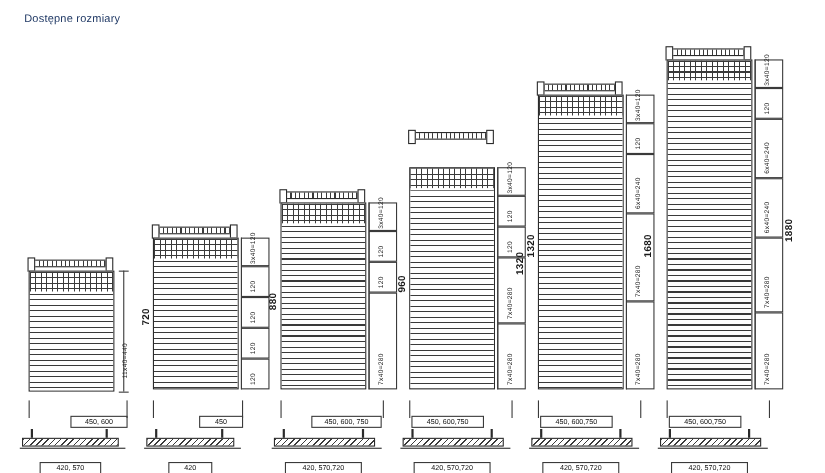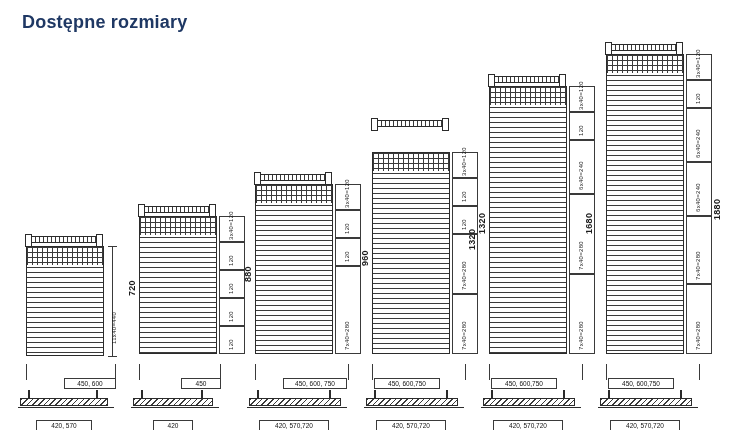--- a/index.html
+++ b/index.html
@@ -6,22 +6,22 @@
   body{
     width:750px;height:430px;
     background:#ffffff;
     font-family:"Liberation Sans", sans-serif;
     position:relative;
     overflow:hidden;
   }
   #page-title{
     position:absolute;
     left:22px; top:12px;
-    font-size:18px;
-    font-weight:bold;
+    font-size:10px;
+    font-weight:normal;
     color:#1f3864;
     letter-spacing:.2px;
   }
   .stage{
     position:absolute;
     left:0; top:34px;
     width:750px;height:396px;
   }
   .unit{ position:absolute; }
 

